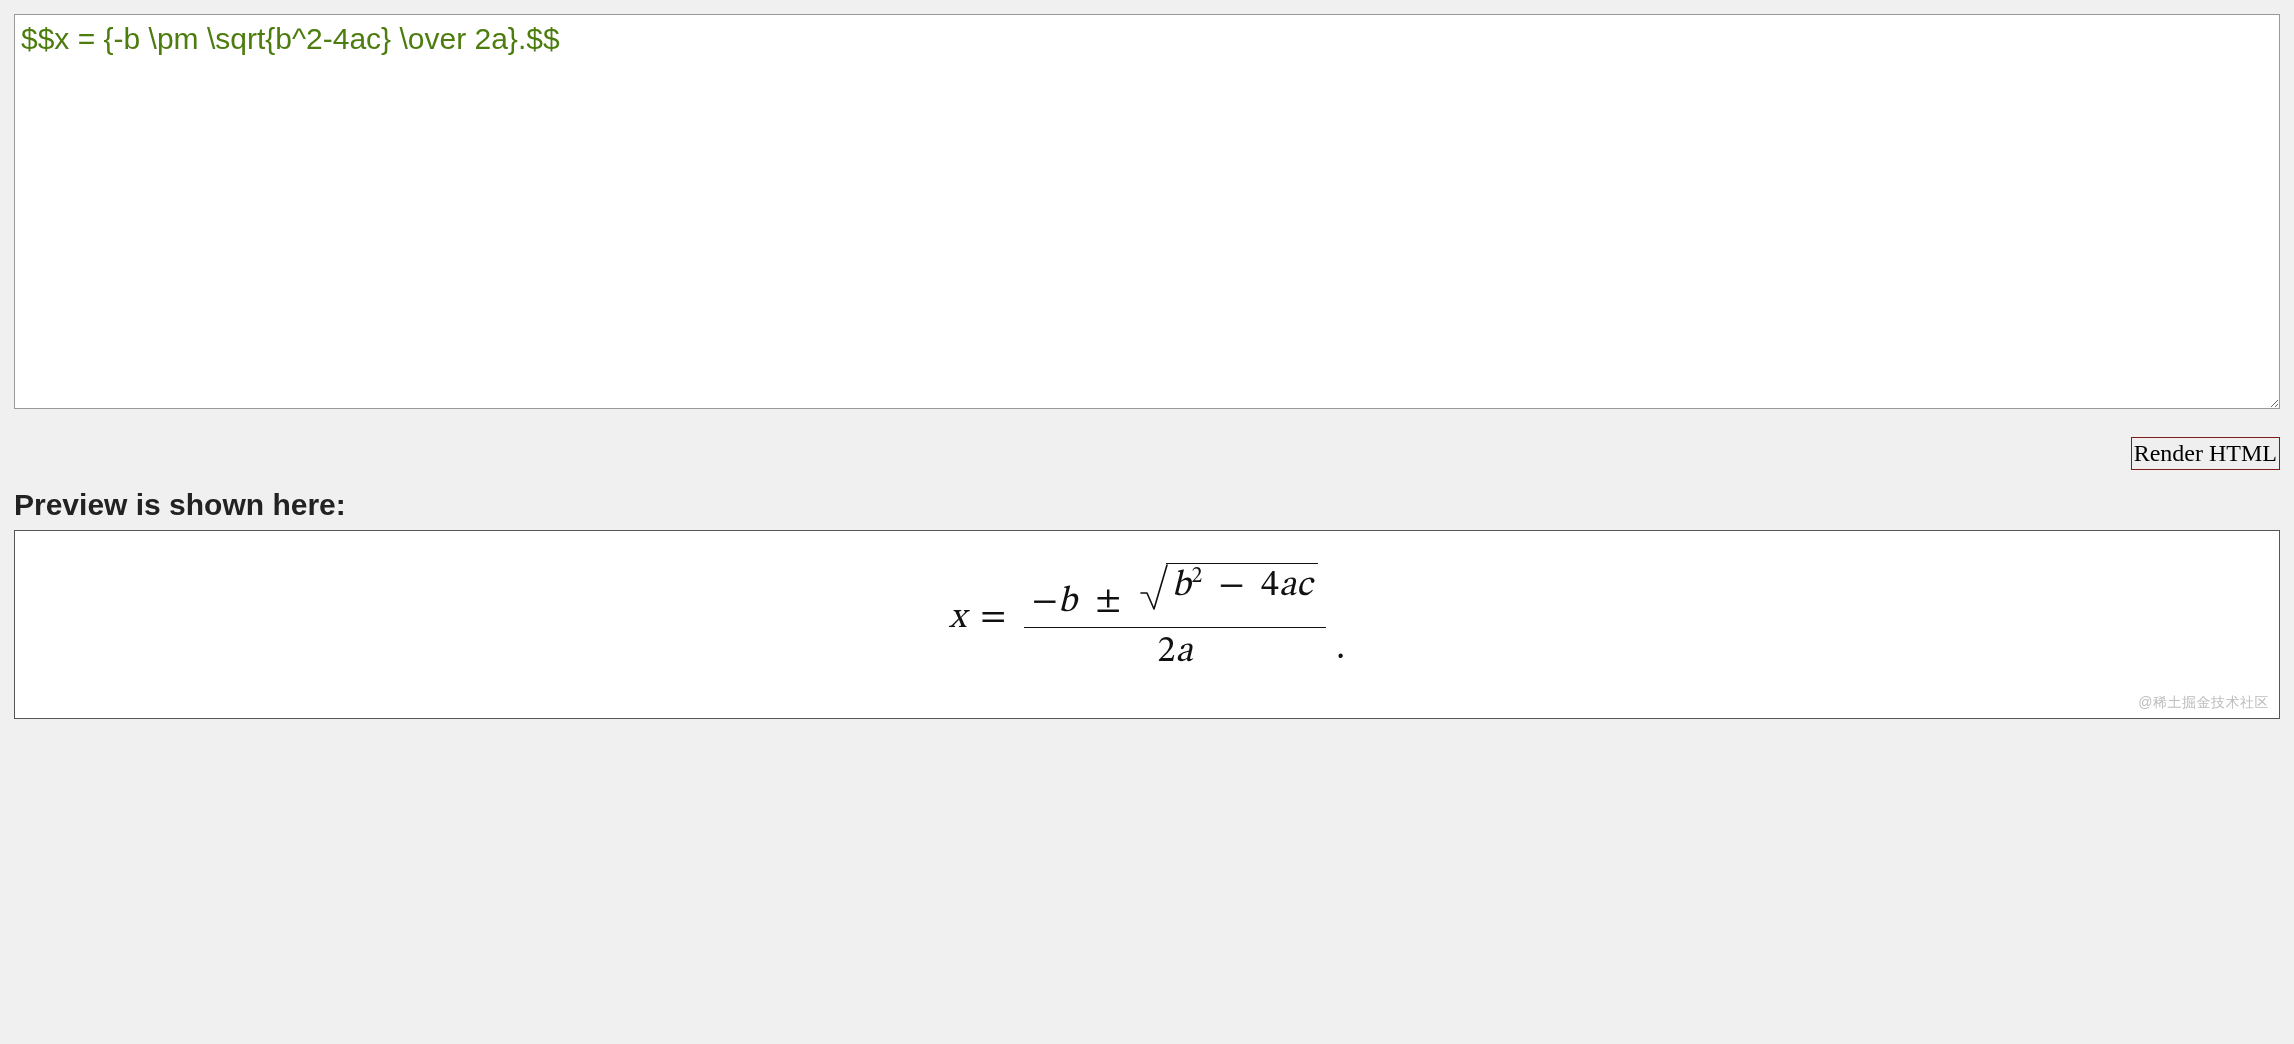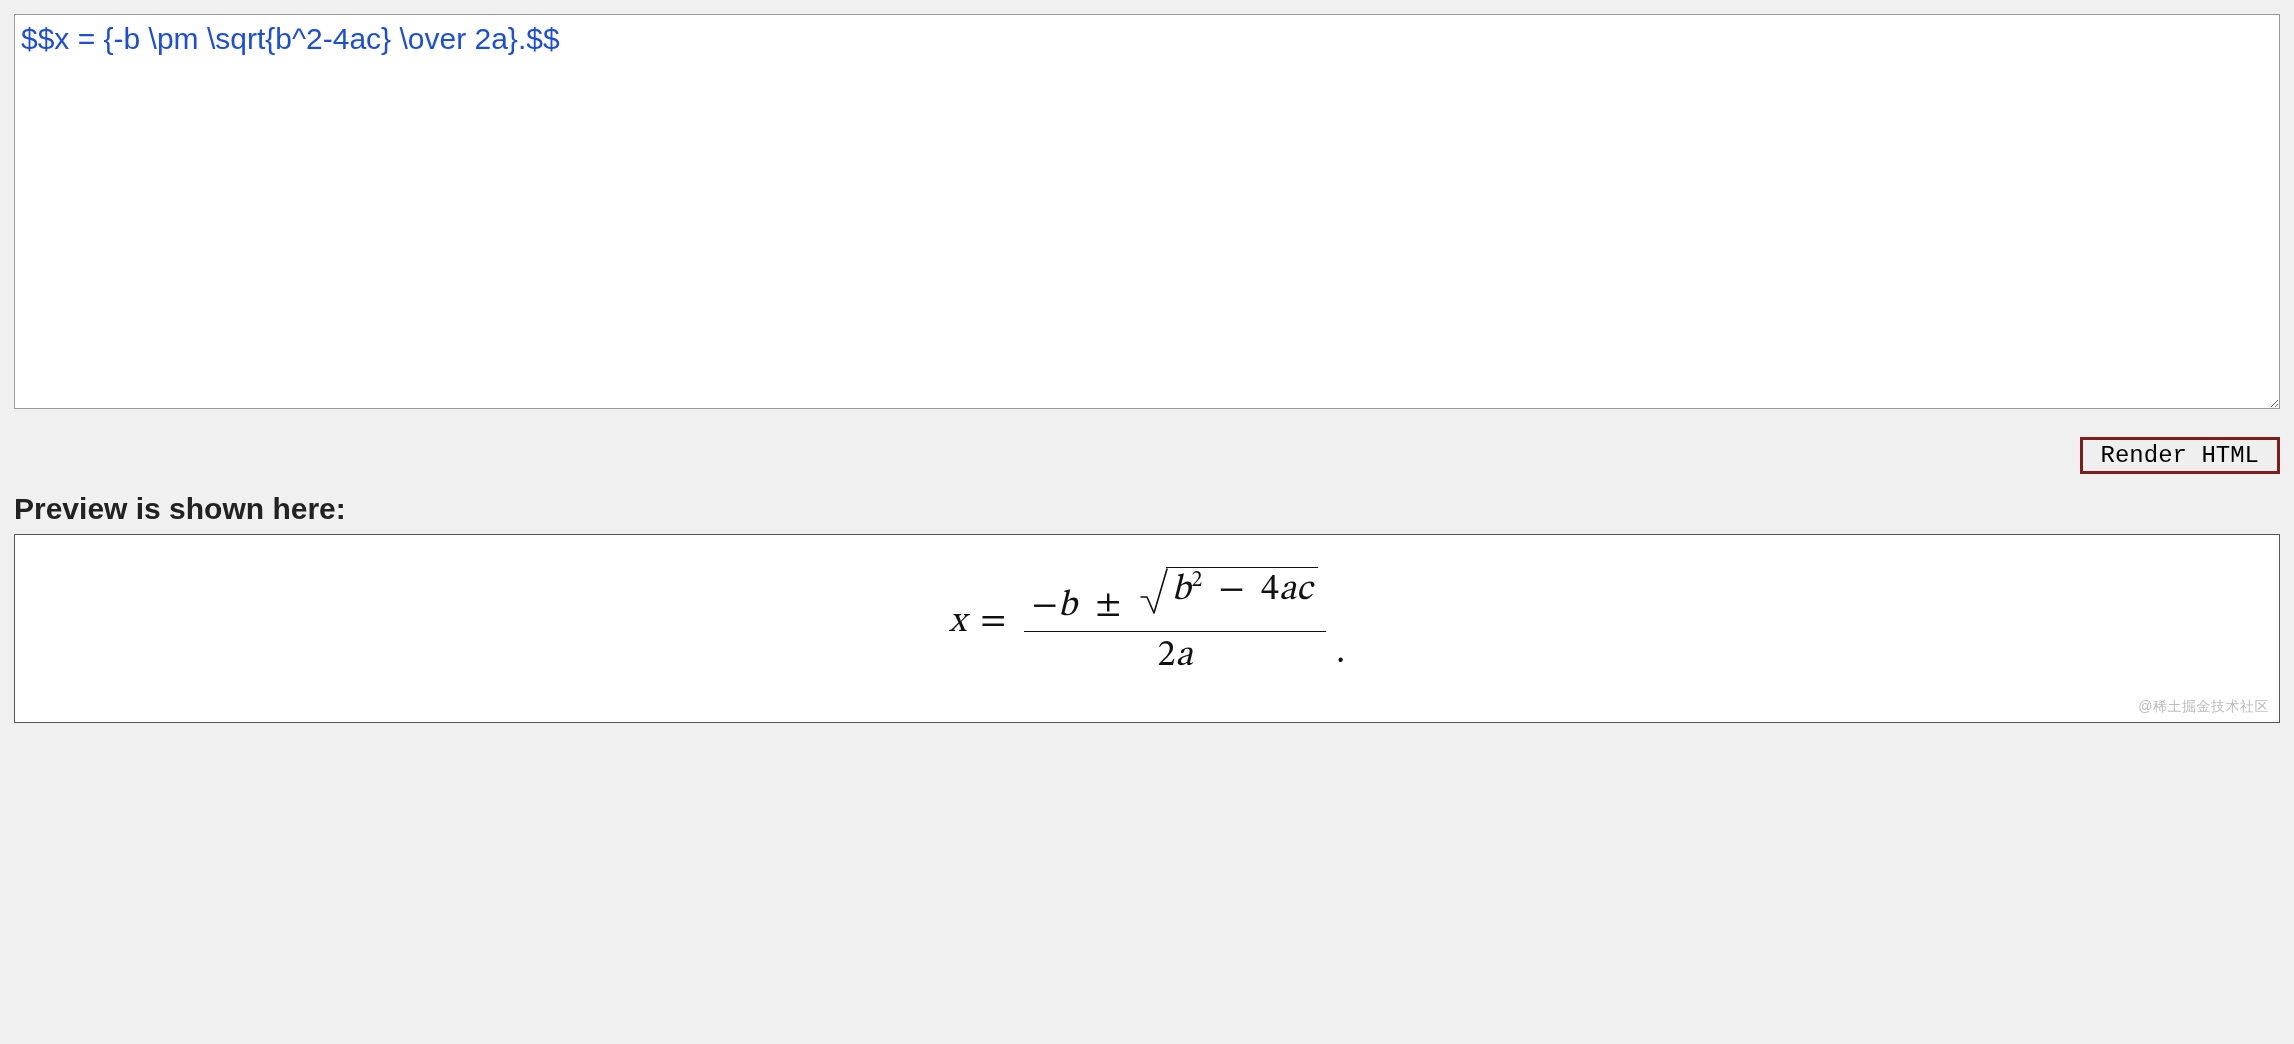--- a/index.html
+++ b/index.html
@@ -14,33 +14,33 @@
       width: 100%;
       height: 395px;
       background: #fff;
       border: 1px solid #999;
       font-size: 30px;
       font-family: -apple-system, BlinkMacSystemFont, "Segoe UI", Helvetica, Arial, sans-serif;
       padding: 4px 6px;
       resize: both;
       overflow: auto;
       line-height: 1.35;
-      color: #1d4ed8;
+      color: #4d7c0f;
     }
     .toolbar {
       display: flex;
       justify-content: flex-end;
       margin-top: 24px;
     }
     .render-btn {
       font-size: 24px;
-      font-family: Liberation Mono, monospace;
+      font-family: Liberation Serif, serif;
       background: #efefef;
-      border: 3px solid #7f1d1d;
-      padding: 2px 18px;
+      border: 1px solid #7f1d1d;
+      padding: 2px 2px;
       cursor: pointer;
     }
     .preview-label {
       font-size: 30px;
       margin: 18px 0 8px;
       color: #222;
       font-weight: bold;
     }
     .preview-box {
       width: 100%;

